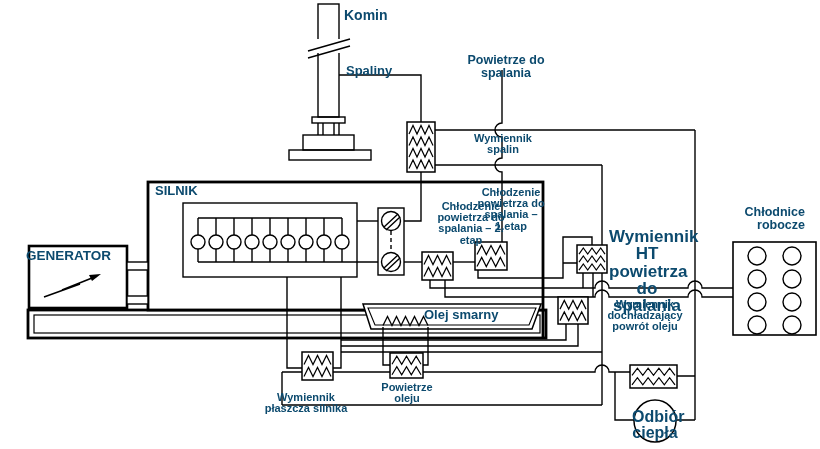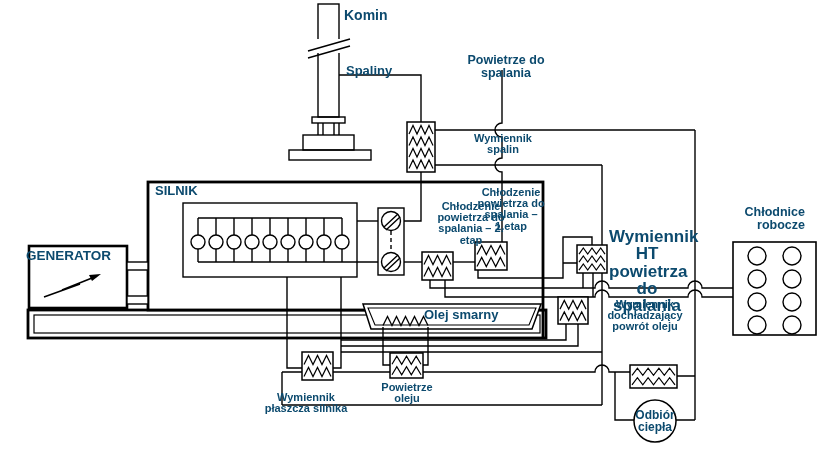--- a/index.html
+++ b/index.html
@@ -21,21 +21,21 @@
   #l-generator{left:26px;top:249px;font-size:13.5px;}
   #l-chl2{left:437px;top:201px;width:68px;}
   #l-chl1{left:477px;top:187px;width:68px;}
   #l-ht{left:609px;top:228px;width:76px;font-size:17px;}
   #l-chlodnice{left:735px;top:206px;width:70px;text-align:right;}
   #l-olej{left:424px;top:308px;}
   #l-dochl{left:604px;top:299px;width:82px;}
   #l-separ{left:617px;top:338px;width:76px;}
   #l-plaszcza{left:260px;top:382px;width:92px;margin-top:10px;}
   #l-woleju{left:376px;top:382px;width:62px;}
-  #l-odbior{left:632px;top:409px;width:46px;font-size:12px;}
+  #l-odbior{left:632px;top:409px;width:46px;font-size:16px;}
 </style>
 </head>
 <body>
 
 <div id="canvas">
 
   <svg id="diagram-svg" width="820" height="449" viewBox="0 0 820 449" stroke="#000" fill="none" stroke-width="1.4">
 
     <g>
       <rect x="28" y="310" width="518" height="28" stroke-width="2.8"></rect>

